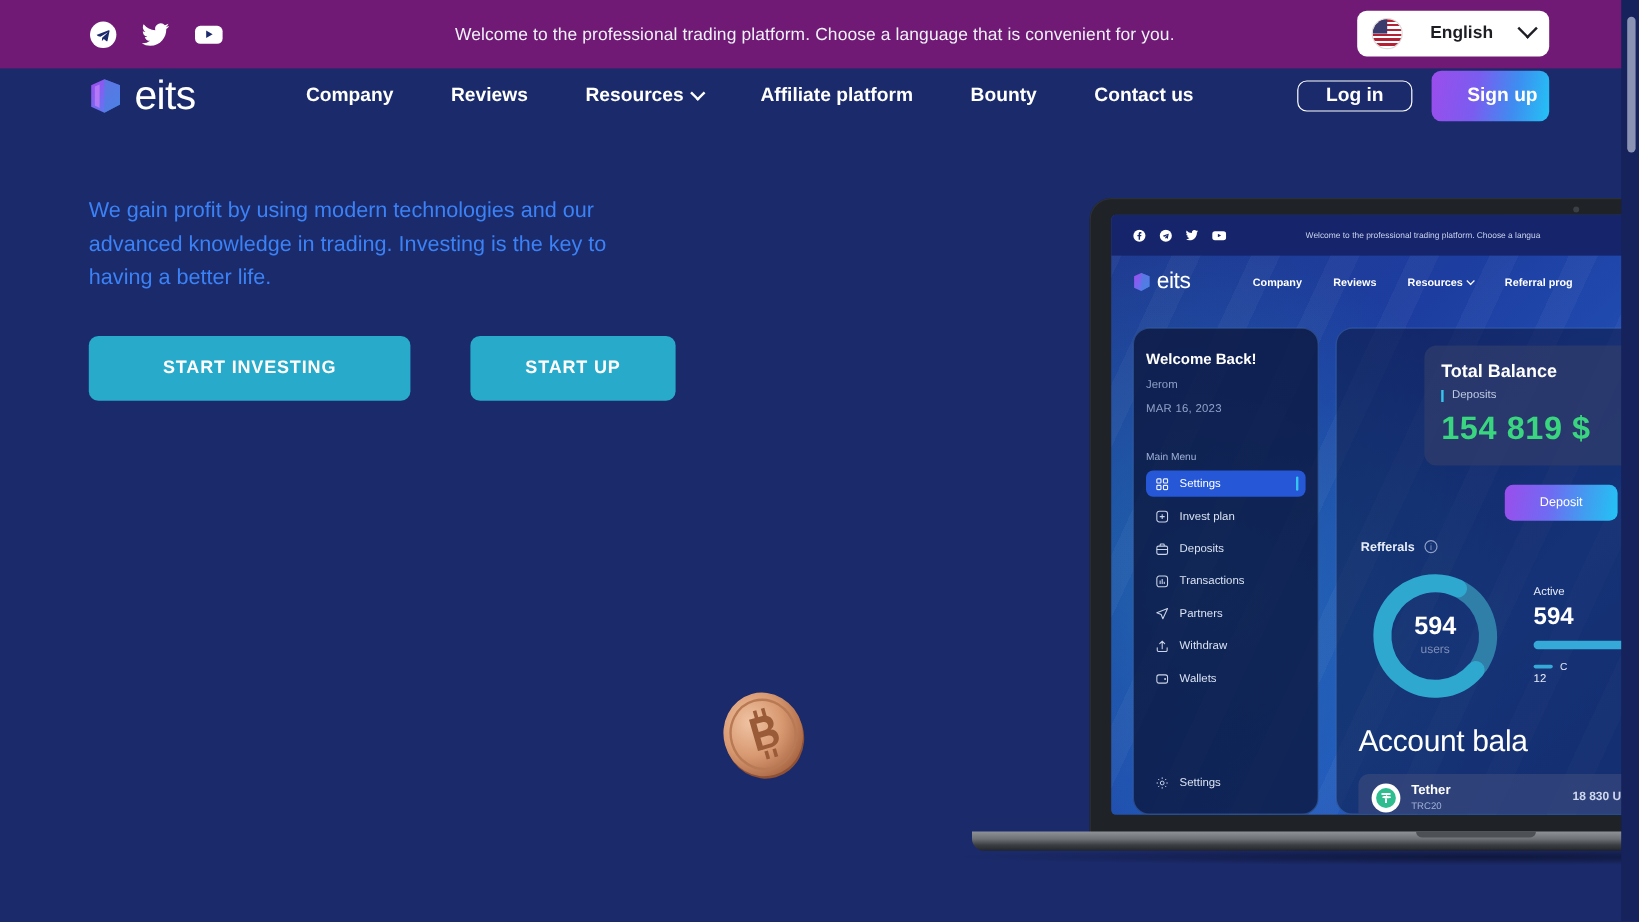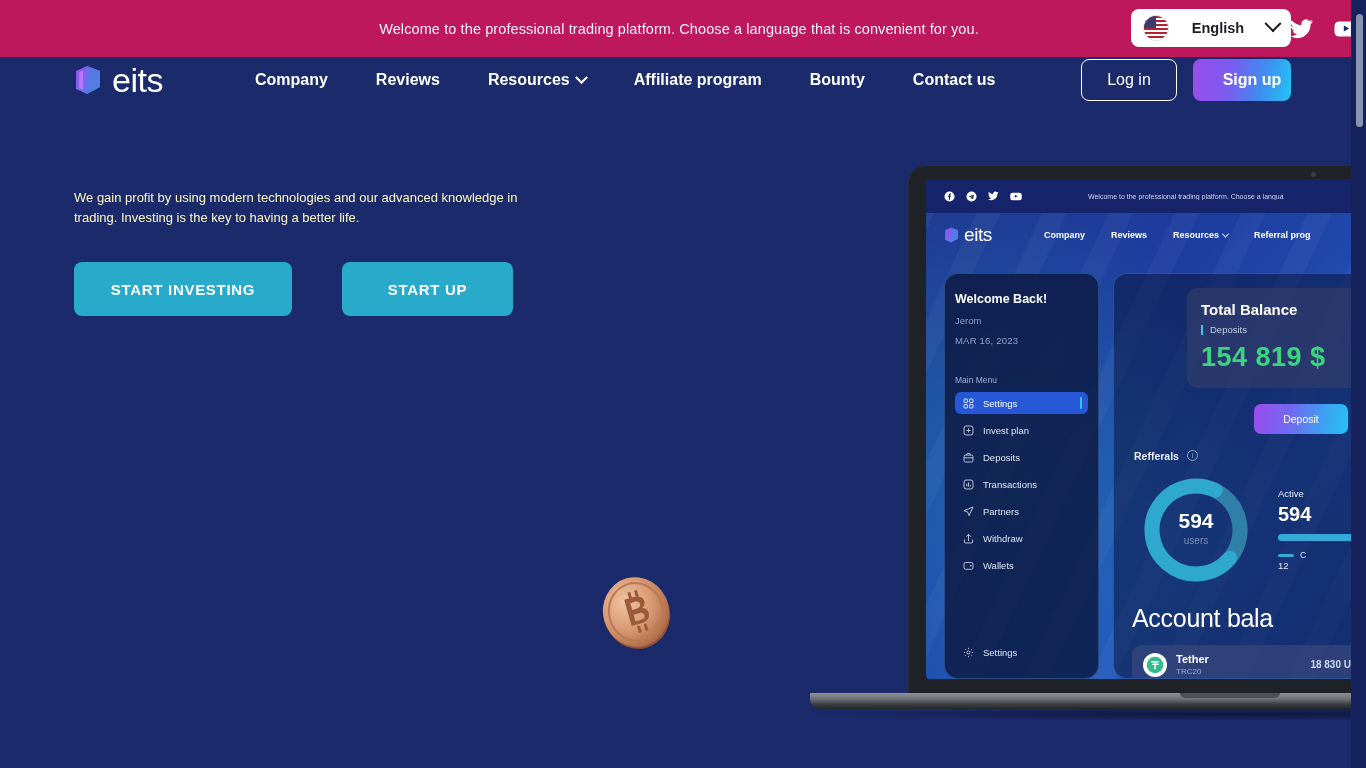--- a/index.html
+++ b/index.html
@@ -16,23 +16,22 @@
     width: 1366px; height: 768px;
     background: #1b2a6b;
     overflow: hidden;
   }
 
   
   .topbar {
     position: absolute; top: 0; left: 0;
     width: 1358px; height: 57px;
     display: flex; align-items: center;
-    background: #be185d;
+    background: #701a75;
     z-index: 30;
-    justify-content: flex-end;
   }
   .social-group {
     display: flex; align-items: center; gap: 20px;
     margin-left: 74px;
   }
   .social-ico {
     width: 24px; height: 24px;
     display: flex; align-items: center; justify-content: center;
     cursor: pointer;
   }
@@ -128,26 +127,26 @@
     width: 9px; height: 9px;
     border-right: 2px solid #ffffff;
     border-bottom: 2px solid #ffffff;
     transform: rotate(45deg) translate(-2px,-2px);
   }
   .auth-group {
     position: absolute; right: 67px;
     display: flex; align-items: center; gap: 16px;
   }
   .btn-login {
-    width: 96px; height: 42px;
+    width: 96px; height: 26px;
     border: 1.5px solid #ffffff;
     border-radius: 8px;
     background: transparent;
     color: #ffffff;
-    font-size: 16px; font-weight: 400;
+    font-size: 16px; font-weight: 700;
     font-family: inherit;
     cursor: pointer;
   }
   .btn-signup {
     width: 98px; height: 42px;
     border: none; border-radius: 8px;
     background: linear-gradient(100deg,#9b4dec 0%, #7b5cf0 38%, #3e8df0 70%, #23c3f5 100%);
     color: #ffffff;
     font-size: 16px; font-weight: 700;
     font-family: inherit;
@@ -170,43 +169,42 @@
     color: #dee5e6;
   }
   .hero h1 .grad {
     background: linear-gradient(90deg,#8a3df2 0%, #7b4ef0 28%, #5a6bee 58%, #3d7fdd 82%, #2f7fd0 100%);
     -webkit-background-clip: text;
     background-clip: text;
     -webkit-text-fill-color: transparent;
     color: transparent;
   }
   .hero p {
-    margin-top: 26px;
-    font-size: 13px;
+    font-size: 18px;
     line-height: 1.55;
-    color: #fef9c3;
+    color: #3b82f6;
     font-weight: 400;
     max-width: 475px;
   }
   .hero-btns {
     margin-top: 34px;
     display: flex; gap: 50px;
   }
   .btn-cta {
     height: 54px;
     border: none; border-radius: 8px;
     background: #28abca;
     color: #ffffff;
     font-size: 15px; font-weight: 700;
     letter-spacing: .7px;
     font-family: inherit;
     cursor: pointer;
     padding: 0 30px;
   }
-  .btn-cta.wide { width: 218px; }
+  .btn-cta.wide { width: 268px; }
   .btn-cta.narrow { width: 171px; }
 
   
   .coin {
     position: absolute;
     left: 597px; top: 573px;
     width: 80px; height: 80px;
     z-index: 22;
   }
 
@@ -508,21 +506,21 @@
         <span>Company</span>
       </div>
       <div class="nav-link">
         <span>Reviews</span>
       </div>
       <div class="nav-link">
         <span>Resources</span>
         <span class="chev-light"></span>
       </div>
       <div class="nav-link">
-        <span>Affiliate program</span>
+        <span>Affiliate platform</span>
       </div>
       <div class="nav-link">
         <span>Bounty</span>
       </div>
       <div class="nav-link">
         <span>Contact us</span>
       </div>
     </div>
 
     <div class="auth-group">

